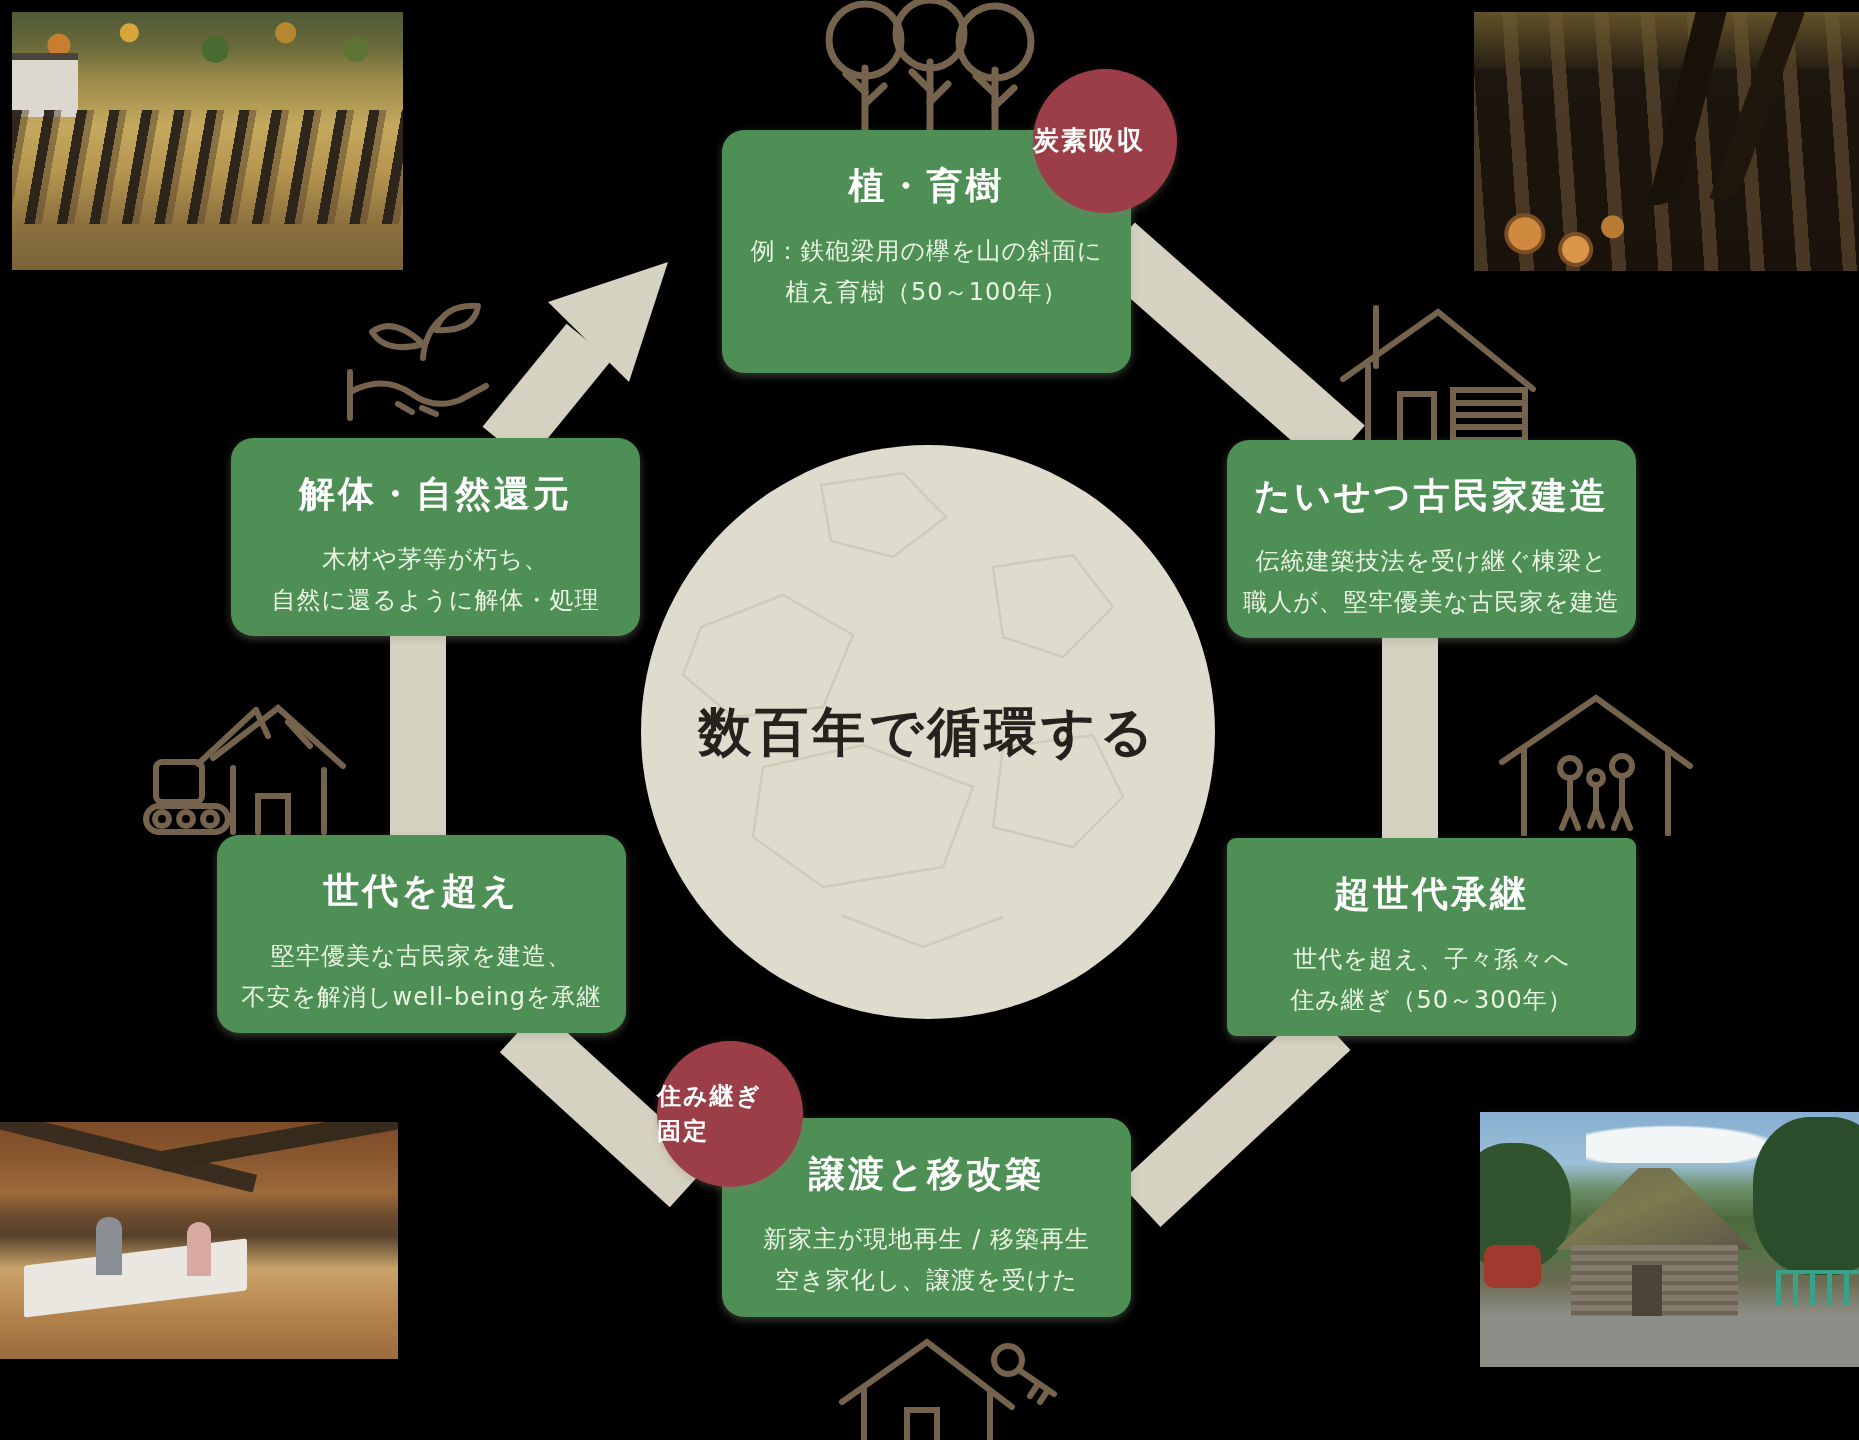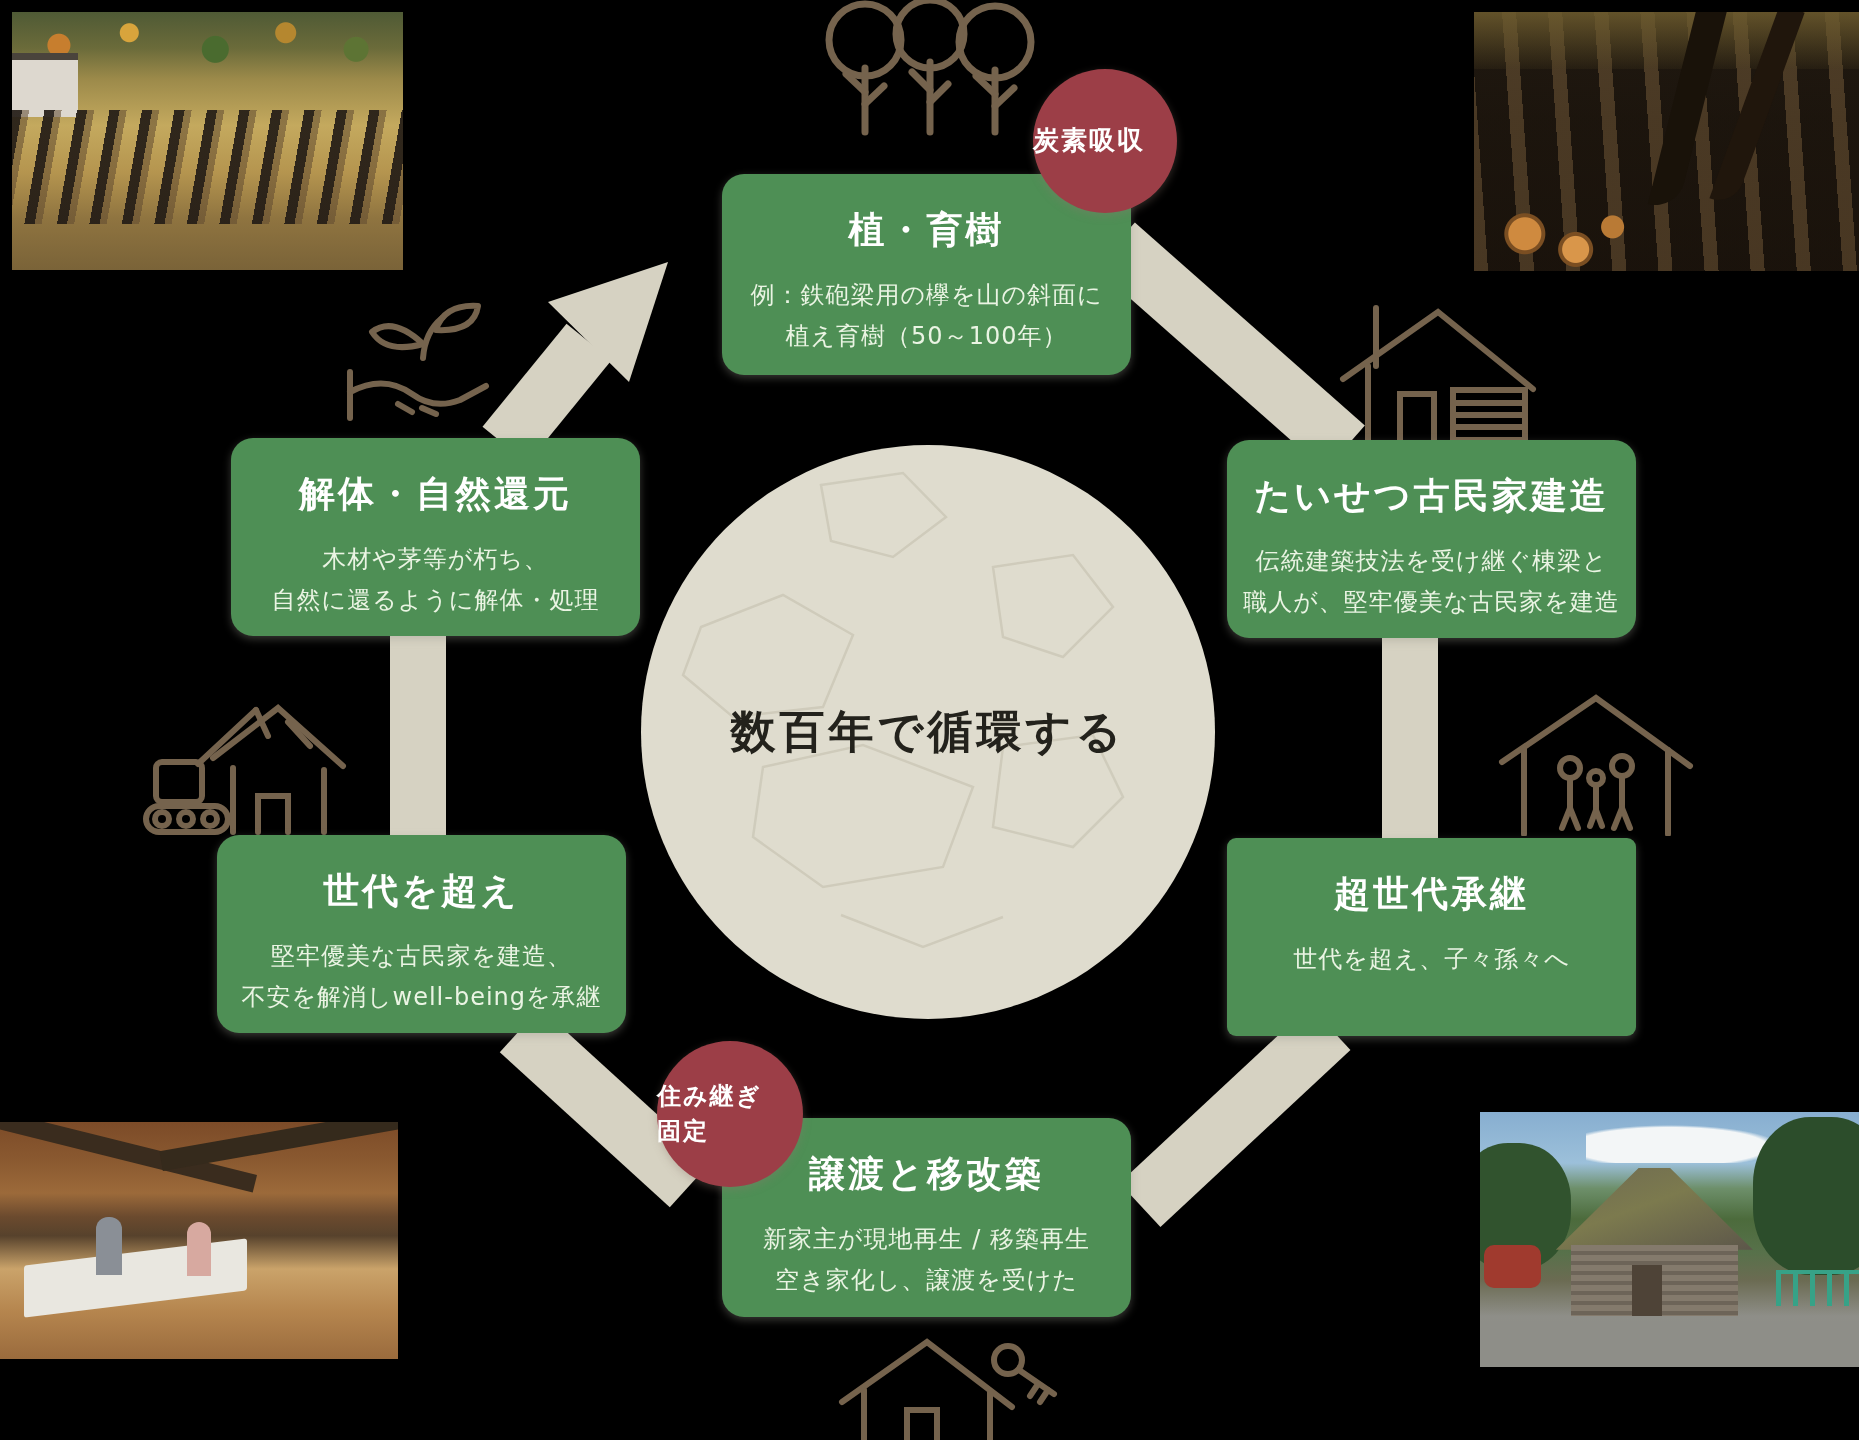--- a/index.html
+++ b/index.html
@@ -10,30 +10,30 @@
   
   .bands{position:absolute;left:0;top:0;z-index:1;}
   
   .center-circle{
     position:absolute;left:641px;top:445px;width:574px;height:574px;border-radius:50%;
     background:#dfdcce;z-index:2;display:flex;align-items:center;justify-content:center;
   }
   .center-circle svg{position:absolute;left:0;top:0;}
   .center-title{
     position:relative;text-align:left;font-family:"DejaVu Serif","Liberation Serif",serif;
-    font-size:45px;font-weight:600;letter-spacing:4px;color:#23221c;line-height:1.62;
+    font-size:53px;font-weight:600;letter-spacing:4px;color:#23221c;line-height:1.62;
   }
   
   .box{
     position:absolute;width:409px;border-radius:22px;background:#4e8f55;color:#fff;
     text-align:center;z-index:4;box-shadow:0 3px 9px rgba(150,150,140,.38);
   }
   .box .title{margin-top:32px;font-size:36px;font-weight:bold;letter-spacing:3px;}
   .box .body{margin-top:20px;font-size:24px;line-height:1.7;color:#eaf4e3;letter-spacing:1px;}
-  .box-plant{left:722px;top:130px;height:201px;margin-top:44px;}
+  .box-plant{left:722px;top:130px;height:243px;}
   .box-build{left:1227px;top:440px;height:198px;}
   .box-generation{left:1227px;top:838px;height:198px;border-radius:9px;}
   .box-transfer{left:722px;top:1118px;height:199px;}
   .box-era{left:217px;top:835px;height:198px;}
   .box-dismantle{left:231px;top:438px;height:198px;}
   
   .badge{
     position:absolute;border-radius:50%;background:#9c3e47;color:#fff;z-index:5;
     display:flex;flex-direction:column;align-items:flex-start;justify-content:center;
     font-weight:bold;font-size:26px;letter-spacing:2px;line-height:1.45;
@@ -145,20 +145,21 @@
     <div class="body">
       <div>伝統建築技法を受け継ぐ棟梁と</div>
       <div>職人が、堅牢優美な古民家を建造</div>
     </div>
   </div>
 
   <div class="box box-generation">
     <div class="title">超世代承継</div>
     <div class="body">
       <div>世代を超え、子々孫々へ</div>
+      <div>住み継ぎ（50～300年）</div>
     </div>
   </div>
 
   <div class="box box-transfer">
     <div class="title">譲渡と移改築</div>
     <div class="body">
       <div>新家主が現地再生 / 移築再生</div>
       <div>空き家化し、譲渡を受けた</div>
     </div>
   </div>

